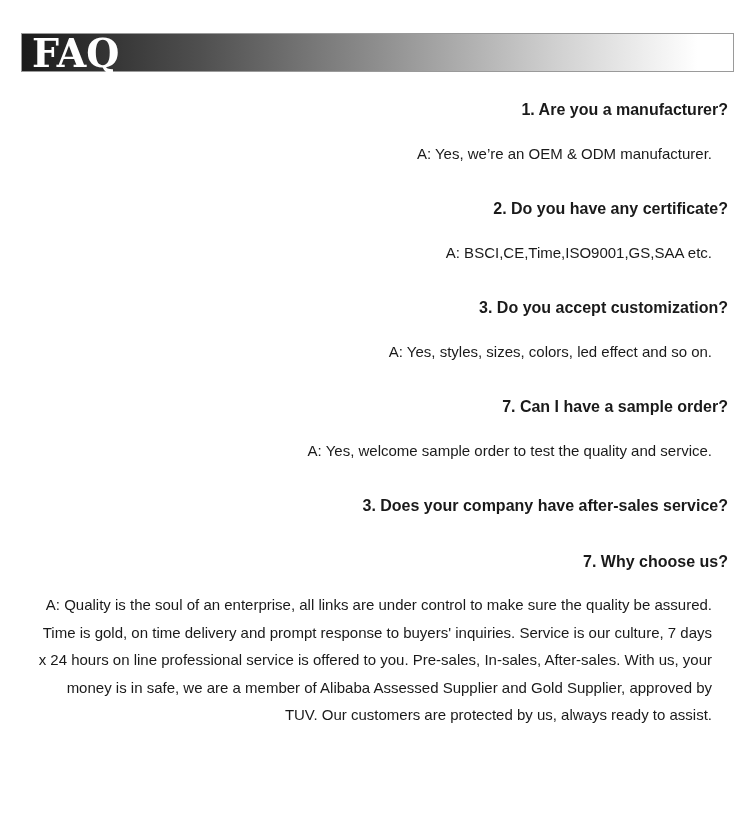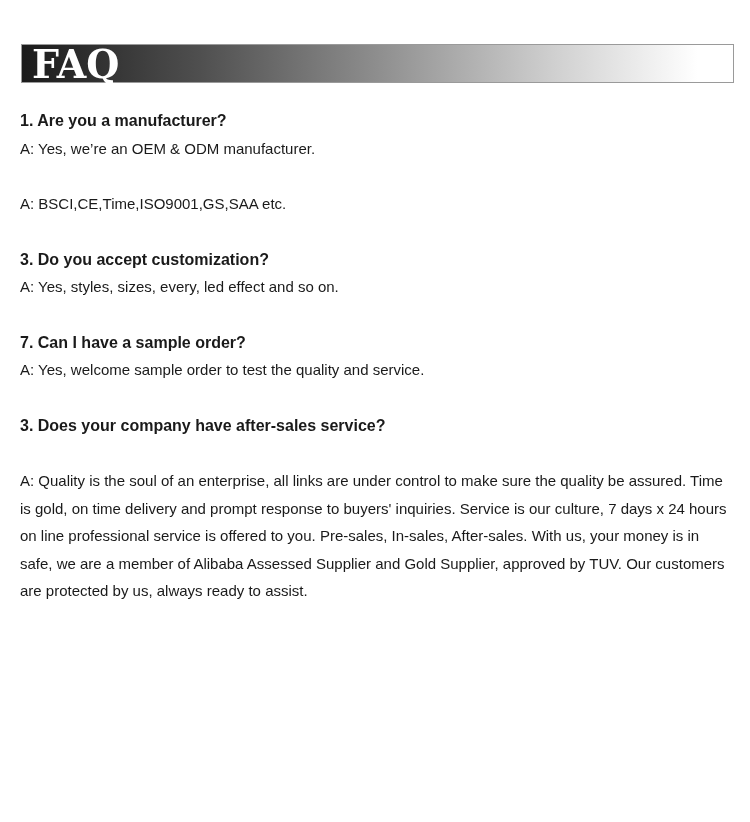--- a/index.html
+++ b/index.html
@@ -9,21 +9,21 @@
   body {
     width: 750px;
     height: 822px;
     background: #ffffff;
     font-family: "Liberation Sans", sans-serif;
     color: #1a1a1a;
     overflow: hidden;
   }
   
   .banner {
-    margin: 44px 16px 0 21px;
+    margin: 33px 16px 0 21px;
     height: 37px;
     border: 1px solid #9a9a9a;
     background: linear-gradient(to right, #1b1b1b 0%, #4f4f4f 25%, #8e8e8e 50%, #d0d0d0 75%, #ffffff 95%);
     display: flex;
     align-items: flex-start;
     box-sizing: content-box;
   }
   .banner-title {
     font-family: "DejaVu Serif", serif;
     font-weight: 700;
@@ -31,72 +31,75 @@
     line-height: 37px;
     color: #ffffff;
     padding-left: 10px;
     letter-spacing: 0px;
     transform: scaleY(1.04);
     transform-origin: left center;
   }
   
   .content {
     padding: 0 22px 0 20px;
+    text-align: right;
   }
   .faq-item {
     margin-top: 28px;
   }
   .faq-item:first-child {
     margin-top: 24px;
   }
   .q {
     font-size: 16px;
     font-weight: 700;
     line-height: 27.5px;
     margin: 0;
     white-space: pre-wrap;
   }
   .a {
     font-size: 15px;
     font-weight: 400;
     line-height: 27.5px;
-    margin: 0;
+    margin: 16px;
     white-space: pre-wrap;
   }
 </style>
 </head>
 <body>
 
 <div class="banner">
   <span class="banner-title">FAQ</span>
 </div>
 
 <div class="content">
 
   <div class="faq-item">
     <p class="q">1. Are you a manufacturer?</p>
     <p class="a">A: Yes, we’re an OEM &amp; ODM manufacturer.</p>
   </div>
 
   <div class="faq-item">
+    <p class="q">2. Do you have any certificate?</p>
     <p class="a">A: BSCI,CE,Time,ISO9001,GS,SAA etc.</p>
   </div>
 
   <div class="faq-item">
     <p class="q">3. Do you accept customization?</p>
-    <p class="a">A: Yes, styles, sizes, every, led effect and so on.</p>
+    <p class="a">A: Yes, styles, sizes, colors, led effect and so on.</p>
   </div>
 
   <div class="faq-item">
     <p class="q">7. Can I have a sample order?</p>
     <p class="a">A: Yes, welcome sample order to test the quality and service.</p>
   </div>
 
 
   <div class="faq-item">
     <p class="q">3. Does your company have after-sales service?</p>
   </div>
 
   <div class="faq-item">
+    <p class="q">7. Why choose us?</p>
     <p class="a">A: Quality is the soul of an enterprise, all links are under control to make sure the quality be assured. Time is gold, on time delivery and prompt response to buyers' inquiries. Service is our culture, 7 days x 24 hours on line professional service is offered to you. Pre-sales, In-sales, After-sales. With us, your money is in safe, we are a member of Alibaba Assessed Supplier and Gold Supplier, approved by TUV. Our customers are protected by us, always ready to assist.</p>
   </div>
 
 </div>
 
 </body></html>

